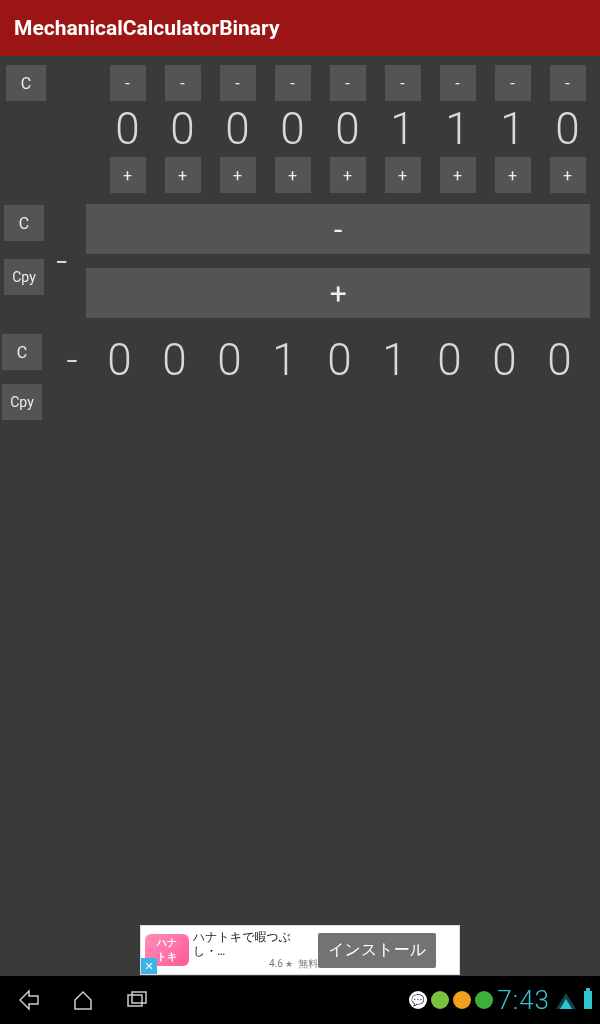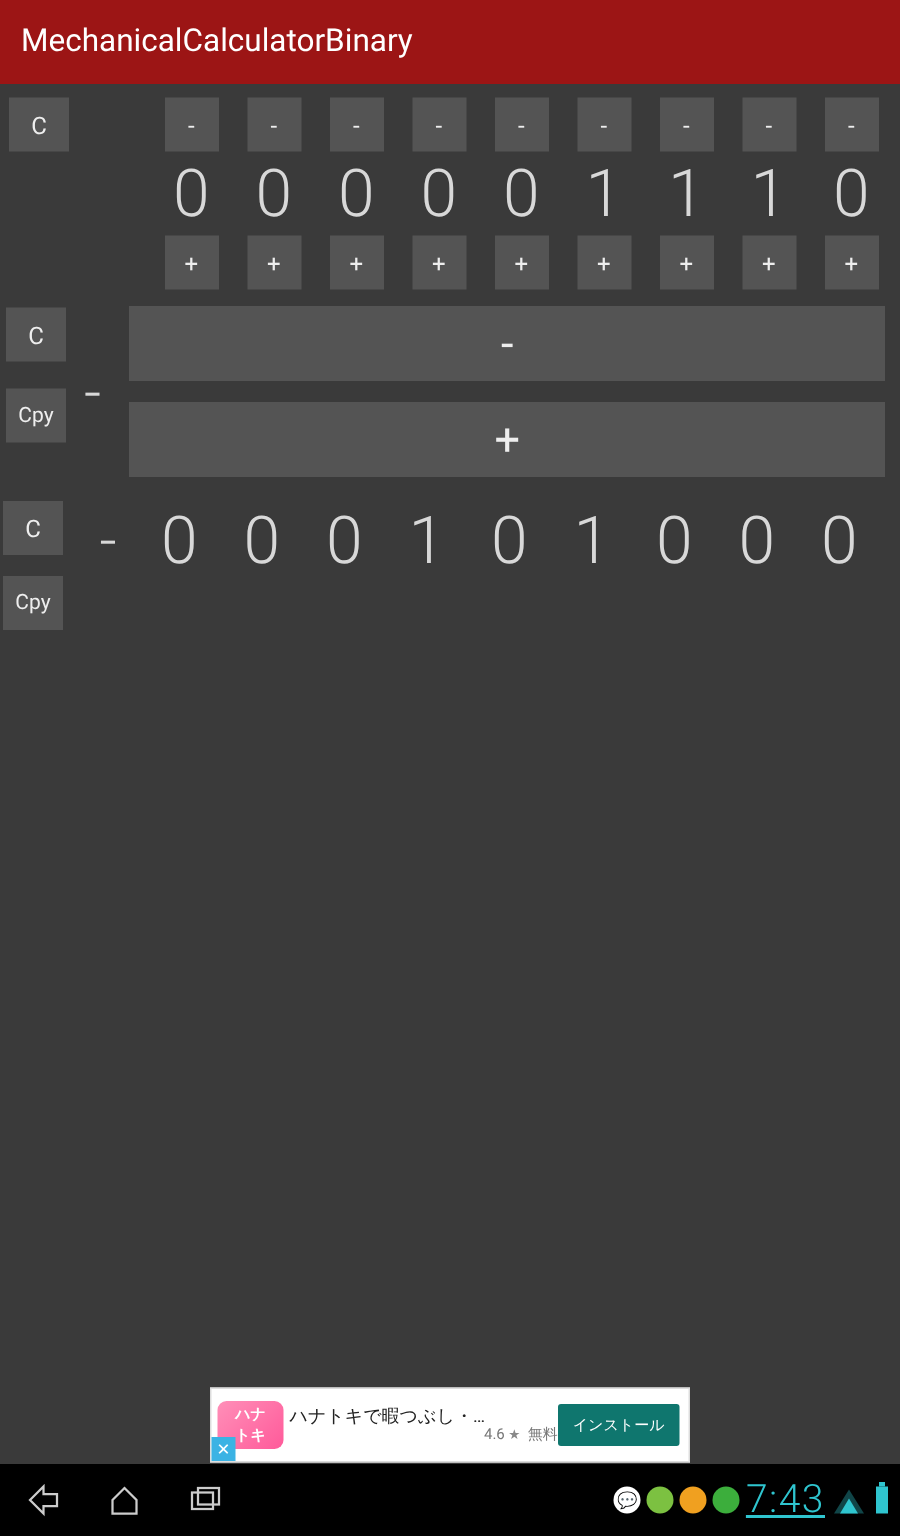--- a/index.html
+++ b/index.html
@@ -1,21 +1,21 @@
 <!DOCTYPE html>
 <html><head>
 <meta charset="utf-8">
 <style>
   * { box-sizing: border-box; margin: 0; padding: 0; }
   html, body { width: 600px; height: 1024px; overflow: hidden; font-family: Roboto, Arial, sans-serif; }
   body { background: #3a3a3a; color: #e8e8e8; display: flex; flex-direction: column; }
 
   
   .titlebar { background: #9c1515; height: 56px; display: flex; align-items: center; padding: 0 14px; }
-  .titlebar-text { color: #fff; font-size: 21px; font-weight: 400; }
+  .titlebar-text { color: #fff; font-size: 21px; font-weight: 700; }
 
   
   .sq { background: #545454; color: #eee; display: flex; align-items: center; justify-content: center; cursor: pointer; user-select: none; font-size: 16px; }
 
   
   .bits-area { position: relative; padding-top: 8px; }
   .bits-row { display: flex; align-items: center; padding: 1px 4px; }
   .left-col { width: 46px; display: flex; justify-content: flex-start; padding-left:2px;}
   .spacer-col { width: 50px; }
   .bit-col { width: 55px; display: flex; justify-content: center; }
@@ -44,29 +44,29 @@
   .filler { flex: 1; }
 
   
   .ad { height: 52px; display:flex; justify-content:center; align-items:flex-end; padding-bottom:1px;}
   .ad-box { width: 320px; height: 50px; background: #fff; display:flex; align-items:center; position:relative; border:1px solid #ddd;}
   .ad-close { position:absolute; left:0; bottom:0; width:16px; height:16px; background:#3bb3e4; color:#fff; font-size:11px; display:flex;align-items:center;justify-content:center;}
   .ad-icon { width:44px; height:32px; margin:0 4px; background: linear-gradient(135deg,#ff8fb8,#ff5a9a); border-radius:6px; display:flex;align-items:center;justify-content:center; color:#fff; font-size:10px; font-weight:bold; flex-direction:column;}
   .ad-text { flex:1; font-size:12px; color:#222; line-height:1.2;}
   .ad-sub { font-size:10px; color:#777;text-align:right;}
   .ad-sub .star{color:#888; font-size:9px;}
-  .ad-btn { background:#0f766e; color:#fff; font-size:10px; padding:7px 10px; margin-right:6px; border-radius:2px;}
+  .ad-btn { background:#737373; color:#fff; font-size:16px; padding:7px 10px; margin-right:23px; border-radius:2px;}
 
   
   .nav { height: 48px; background:#000; display:flex; align-items:center; padding: 0 8px; }
   .nav-left { display:flex; gap:28px; align-items:center; padding-left:8px;}
   .nav-icon { width:26px; height:26px; display:flex; align-items:center; justify-content:center;}
   .nav-icon svg { stroke:#ccc; fill:none; stroke-width:2;}
   .nav-right { margin-left:auto; display:flex; align-items:center; gap:4px;}
-  .clock { color:#2fc5cf; font-size:26px; font-weight:300; letter-spacing:1px;text-decoration:underline;}
+  .clock { color:#2fc5cf; font-size:26px; font-weight:300; letter-spacing:1px;}
   .tray-icon { width:18px; height:18px; border-radius:50%; display:flex;align-items:center;justify-content:center; font-size:11px;}
   .tray1{ background:#fff; color:#000;}
   .tray2{ background:#7cc141;}
   .tray3{ background:#f0a020;}
   .tray4{ background:#3cae3c;}
   .wifi { width:20px; height:18px; position:relative; margin-left:2px;}
   .wifi::before{content:"";position:absolute;bottom:0;left:50%;transform:translateX(-50%);border-left:10px solid transparent;border-right:10px solid transparent;border-bottom:16px solid #2fc5cf; opacity:.35;}
   .wifi::after{content:"";position:absolute;bottom:0;left:50%;transform:translateX(-50%);border-left:6px solid transparent;border-right:6px solid transparent;border-bottom:10px solid #2fc5cf;}
   .battery { width:8px; height:18px; background:#2fc5cf; margin-left:4px; position:relative;}
   .battery::before{content:"";position:absolute;top:-3px;left:2px;width:4px;height:3px;background:#2fc5cf;}

